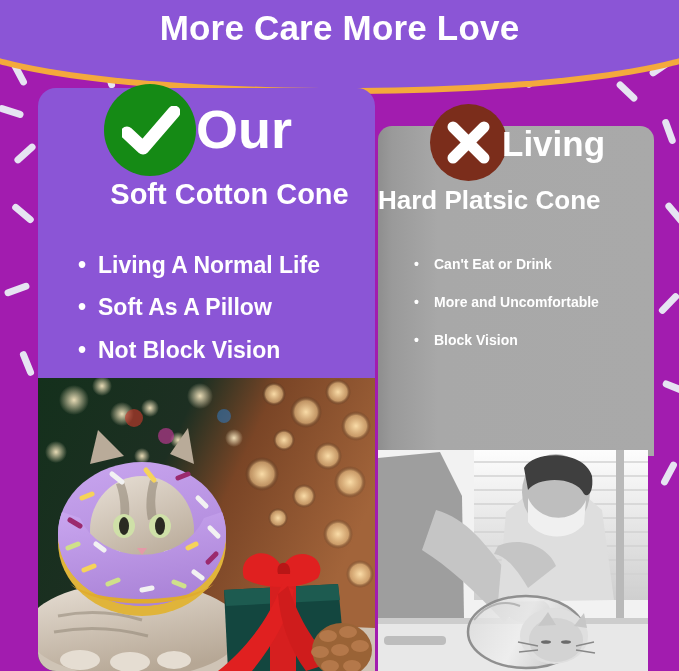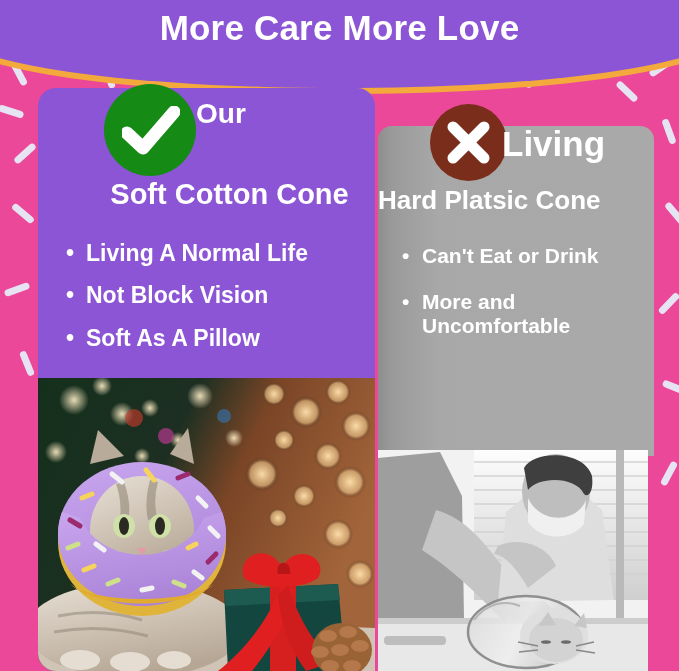--- a/index.html
+++ b/index.html
@@ -8,21 +8,21 @@
     background: #ffffff;
   }
   body {
     font-family: "Liberation Sans", sans-serif;
   }
   .page {
     position: relative;
     width: 679px;
     height: 671px;
     overflow: hidden;
-    background: #ec4899;
+    background: #a21caf;
   }
 
   
   .sprinkles {
     position: absolute;
     inset: 0;
     z-index: 0;
   }
   .sprinkle {
     position: absolute;
@@ -113,21 +113,21 @@
     z-index: 9;
   }
   .badge-x svg { position: absolute; left: 17px; top: 17px; }
 
   
   .title-our {
     position: absolute;
     left: 196px;
     top: 98px;
     color: #ffffff;
-    font-size: 28px;
+    font-size: 54px;
     font-weight: bold;
     z-index: 9;
   }
   .title-other {
     position: absolute;
     left: 502px;
     top: 124px;
     color: #ffffff;
     font-size: 35px;
     font-weight: bold;
@@ -154,25 +154,25 @@
     font-size: 26px;
     font-weight: bold;
     z-index: 9;
   }
   .bullets {
     position: absolute;
     z-index: 9;
     color: #ffffff;
     font-weight: bold;
     list-style: none;
-    margin: 4px;
+    margin: 16px;
     padding: 0;
   }
   .bullets-our { left: 62px; top: 236px; width: 310px; font-size: 23px; }
-  .bullets-other { left: 398px; top: 240px; width: 250px; font-size: 21px; }
+  .bullets-other { left: 398px; top: 240px; width: 250px; font-size: 14px; }
   .bullets li {
     position: relative;
     padding-left: 20px;
     margin-bottom: 16px;
     line-height: 1.15;
   }
   .bullets-other li { margin-bottom: 22px; }
   .bullets li::before {
     content: "\2022";
     position: absolute;
@@ -246,20 +246,21 @@
         <line x1="6" y1="6" x2="37" y2="37"></line>
         <line x1="37" y1="6" x2="6" y2="37"></line>
       </g>
     </svg>
   </div>
   <div class="title-other">Living</div>
   <div class="subtitle-other">Hard Platsic Cone</div>
   <ul class="bullets bullets-other">
     <li>Can't Eat or Drink</li>
     <li>More and Uncomfortable</li>
+    <li>Block Vision</li>
   </ul>
 
   <div class="photo-other">
     <svg width="270" height="221" viewBox="0 0 270 221">
       <defs>
         <linearGradient id="winBlind" x1="0" y1="0" x2="0" y2="1">
           <stop offset="0%" stop-color="#fdfdfd"></stop>
           <stop offset="100%" stop-color="#cfcfcf"></stop>
         </linearGradient>
         <linearGradient id="coneG" x1="0" y1="0" x2="1" y2="0.3">
@@ -319,22 +320,22 @@
   <div class="card-our"></div>
   <div class="badge-check">
     <svg width="58" height="50" viewBox="0 0 58 50">
       <path d="M5 27 L21 42 L52 6" fill="none" stroke="#ffffff" stroke-width="13" stroke-linecap="round" stroke-linejoin="round"></path>
     </svg>
   </div>
   <div class="title-our">Our</div>
   <div class="subtitle-our">Soft Cotton Cone</div>
   <ul class="bullets bullets-our">
     <li>Living A Normal Life</li>
+    <li>Soft As A Pillow</li>
     <li>Not Block Vision</li>
-    <li>Soft As A Pillow</li>
   </ul>
 
   <div class="photo-our">
     <svg width="337" height="293" viewBox="0 0 337 293">
       <defs>
         <linearGradient id="bgXmas" x1="0" y1="0" x2="1" y2="0.4">
           <stop offset="0%" stop-color="#14301c"></stop>
           <stop offset="42%" stop-color="#1d2f22"></stop>
           <stop offset="62%" stop-color="#7a4526"></stop>
           <stop offset="100%" stop-color="#a2643a"></stop>

